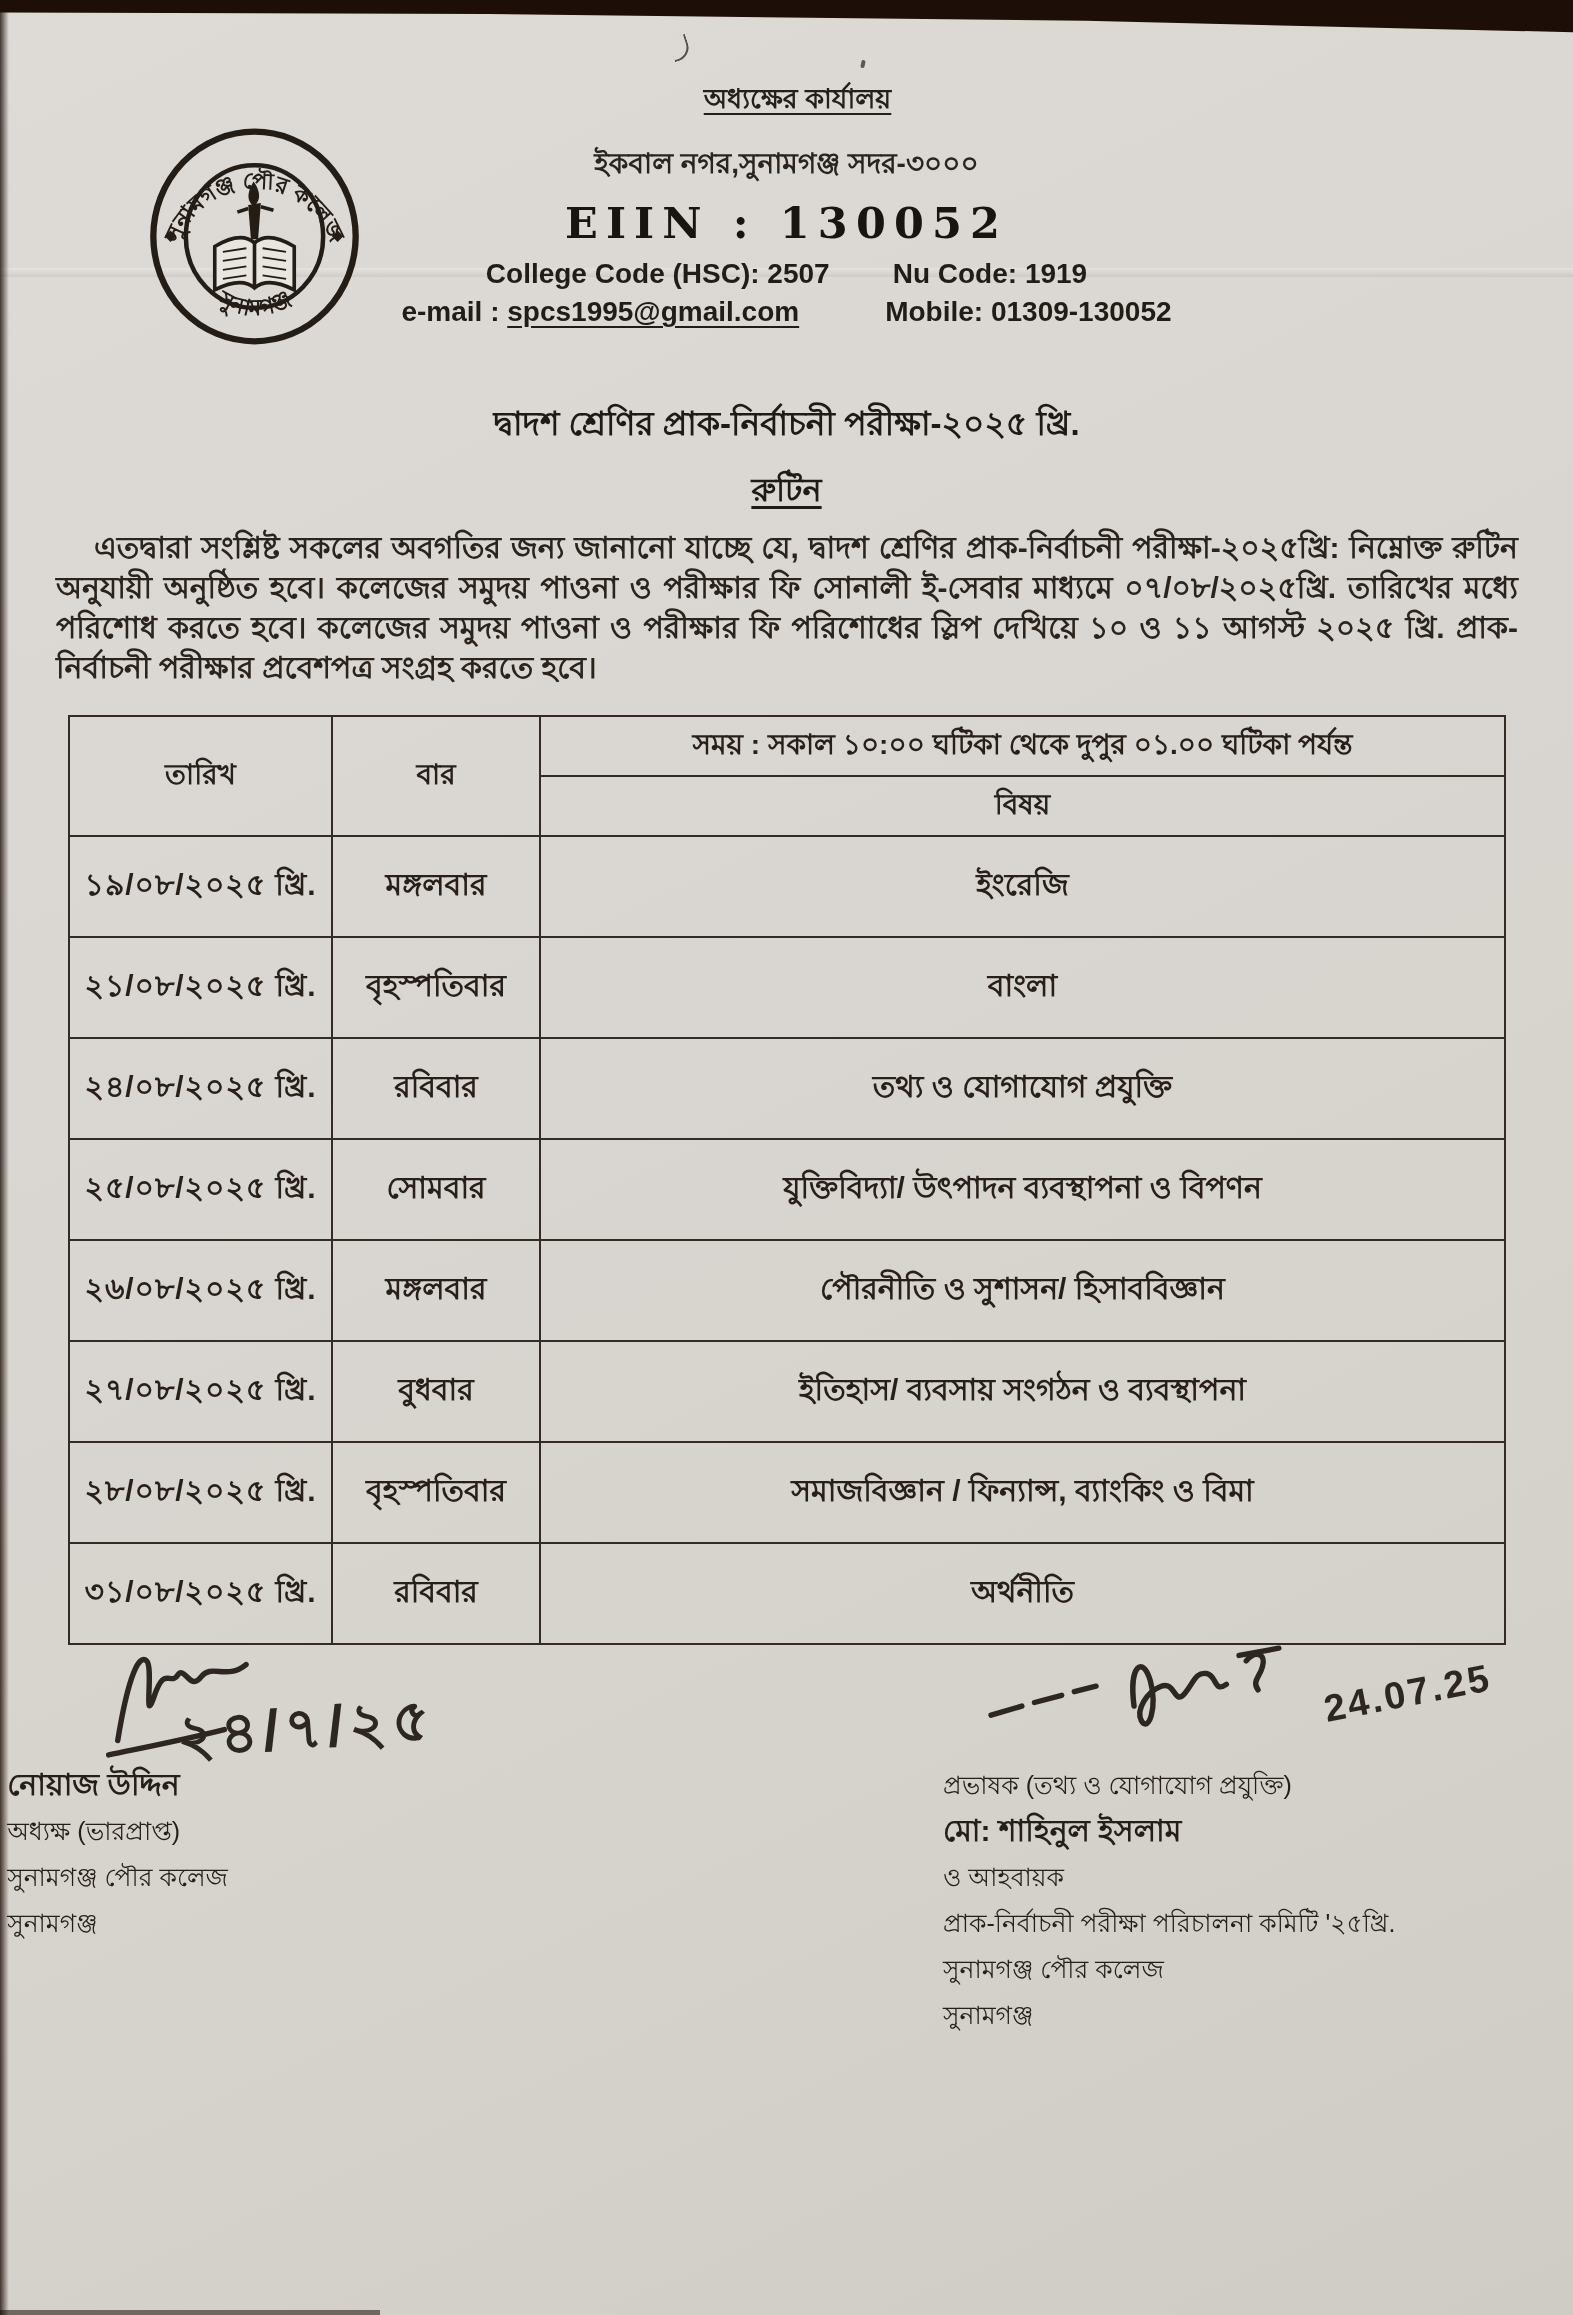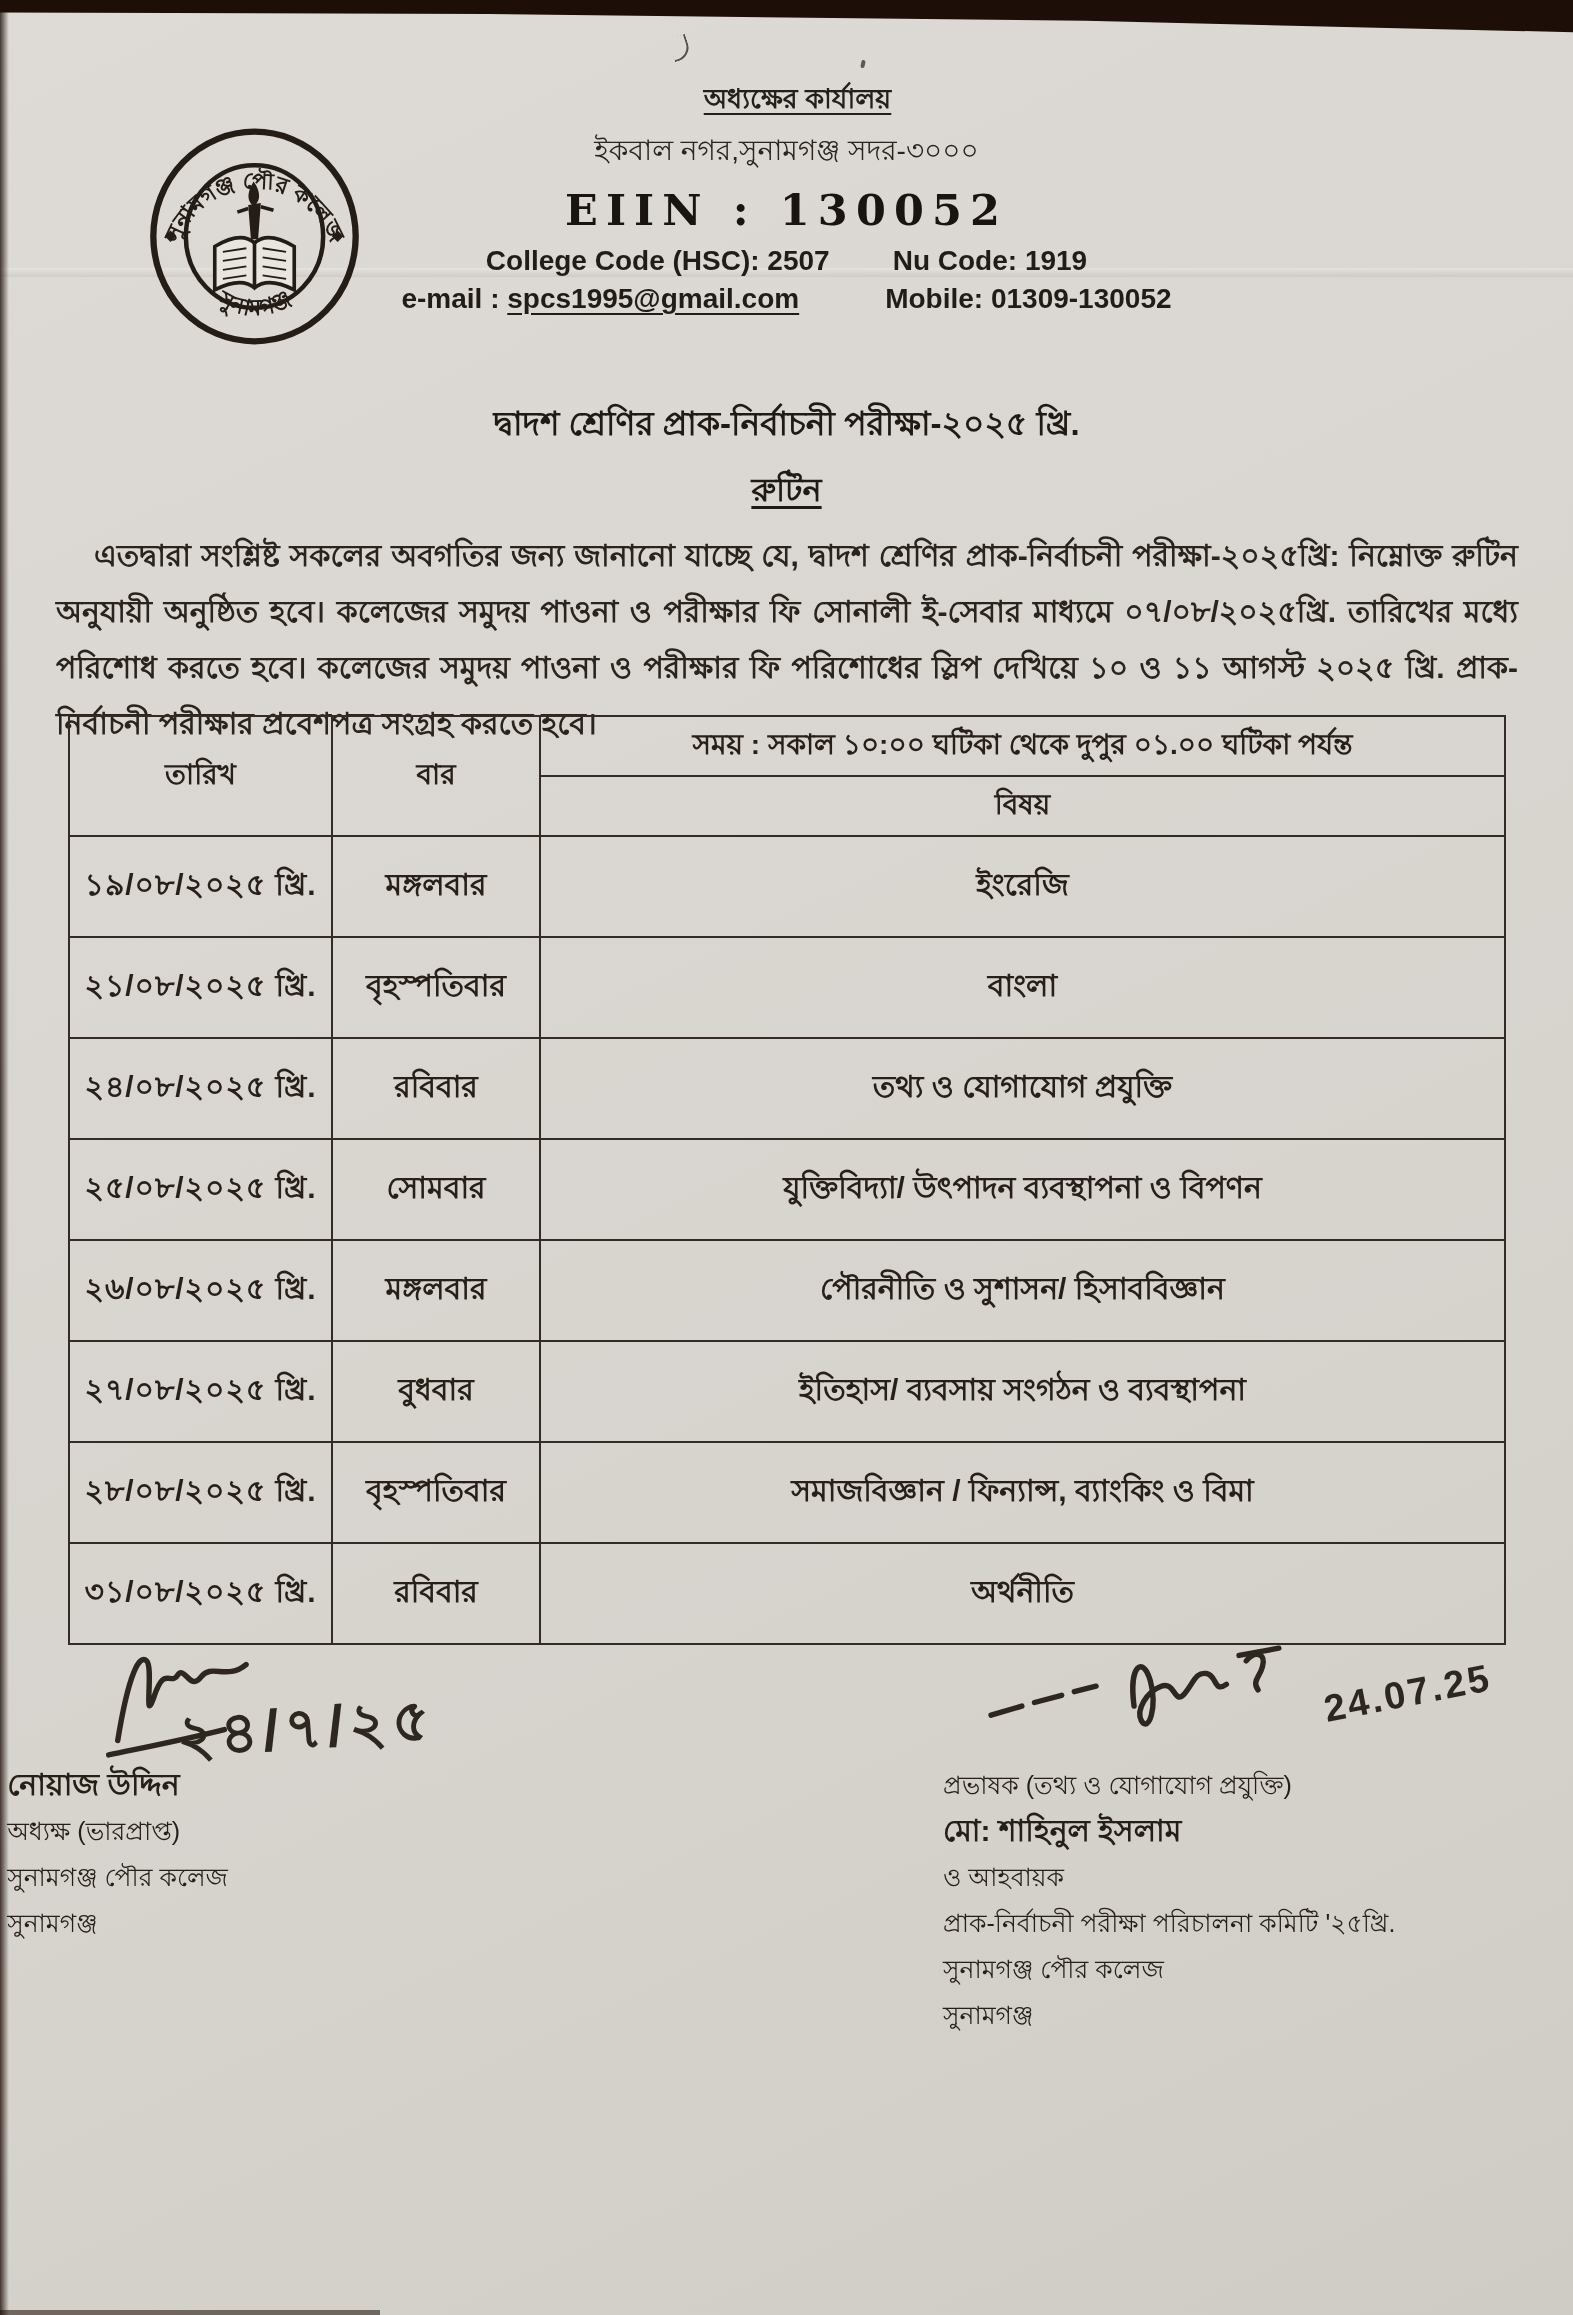--- a/index.html
+++ b/index.html
@@ -19,40 +19,40 @@
   .pen-mark{position:absolute;left:671px;top:36px;width:16.3px;height:22px;
     border-right:2.7px solid rgba(40,32,26,.75);border-bottom:2.7px solid rgba(40,32,26,.75);
     border-radius:0 0 14.5px 0;transform:rotate(-18deg);}
   .pen-dot{position:absolute;left:861px;top:60px;width:3.6px;height:8.1px;background:rgba(40,32,26,.7);border-radius:1.8px;transform:rotate(12deg);}
 
   
   .header{position:absolute;top:78px;left:0;width:100%;text-align:center;z-index:2;}
   .office-line{display:inline-block;font-size:27px;font-weight:700;text-decoration:underline;
     text-underline-offset:4.5px;color:#251f19;transform:translateX(11px);}
   .college-name{font-size:52px;font-weight:800;letter-spacing:0.9px;margin-top:7.2px;color:#1f1913;}
-  .address-line{font-size:28px;font-weight:400;margin-top:6px;color:#2a241d;}
+  .address-line{font-size:28px;font-weight:700;margin-top:19px;color:#2a241d;}
   .eiin-line{font-family:"DejaVu Serif","Liberation Serif",serif;font-size:43px;font-weight:800;
     letter-spacing:8.1px;margin-top:9px;color:#191410;}
   .codes-line{font-size:28px;font-weight:700;margin-top:10px;color:#221c16;}
   .codes-line .gap{display:inline-block;width:63px;}
   .email-line{font-size:28px;font-weight:700;margin-top:6.3px;color:#221c16;}
   .email-line .u{text-decoration:underline;text-underline-offset:4.5px;}
   .email-line .gap{display:inline-block;width:86px;}
 
   
   .logo{position:absolute;left:147px;top:125px;width:215px;height:223px;z-index:2;}
 
   
   .title-block{position:absolute;top:398px;left:0;width:100%;text-align:center;z-index:2;}
   .notice-title{font-size:33px;font-weight:800;color:#201a14;}
   .notice-subtitle{display:inline-block;font-size:32px;font-weight:800;margin-top:11px;
     text-decoration:underline;text-underline-offset:5.4px;color:#201a14;}
 
   
-  .body-par{position:absolute;top:498px;left:56px;width:1462px;font-size:30px;line-height:56px;
+  .body-par{position:absolute;top:498px;left:56px;width:1462px;font-size:30px;line-height:40px;
     text-align:justify;text-indent:38px;font-weight:600;color:#2b241d;z-index:2;}
 
   
   table.sched{position:absolute;top:715px;left:68px;width:1437px;border-collapse:collapse;
     table-layout:fixed;z-index:2;}
   table.sched col.c1{width:263px;} table.sched col.c2{width:208px;} table.sched col.c3{width:965px;}
   table.sched th,table.sched td{border:2.7px solid #332b24;text-align:center;vertical-align:middle;
     color:#271f18;padding:0 9px;}
   table.sched th{font-size:28px;font-weight:700;height:58px;}
   th.time-h{font-size:29px;font-weight:800;}

